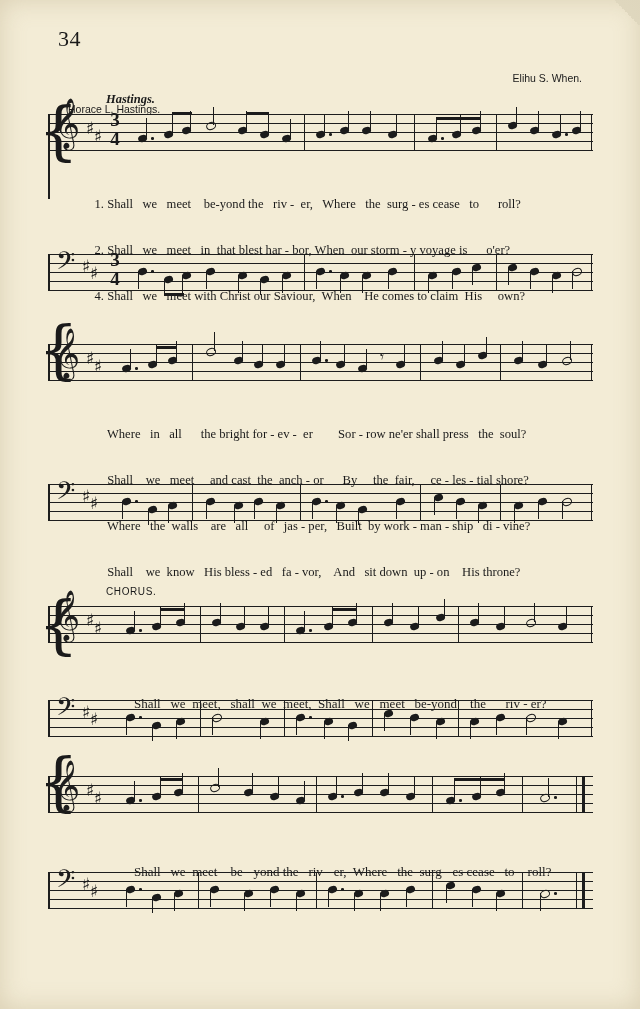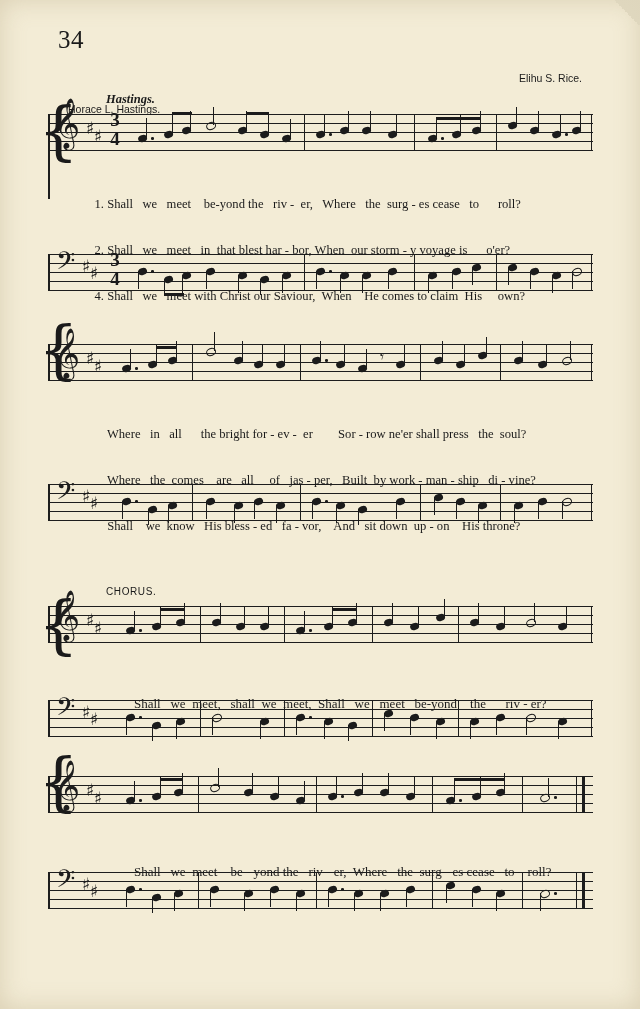--- a/index.html
+++ b/index.html
@@ -42,21 +42,21 @@
     position: absolute;
     top: 26px;
     left: 0;
     right: 0;
     height: 34px;
   }
   .hymn-number {
     position: absolute;
     left: 58px;
     top: 0;
-    font-size: 25px;
+    font-size: 22px;
     letter-spacing: 0.5px;
   }
   .hymn-title {
     position: absolute;
     left: 0;
     right: 0;
     top: -1px;
     text-align: center;
     font-family: "Liberation Sans", sans-serif;
     font-weight: bold;
@@ -229,21 +229,21 @@
 
 <div class="page">
   <div class="corner-fold"></div>
 
   <div class="header">
     <div class="hymn-number">34</div>
   </div>
 
   <div class="credits">
     <div class="credit-left">Horace L. Hastings.</div>
-    <div class="credit-right">Elihu S. Rice.</div>
+    <div class="credit-right">Elihu S. When.</div>
   </div>
 
   <div class="system" style="top:96px;">
     <div class="tempo" style="left:58px; top:-4px;">Hastings.</div>
 
     <div class="staff" style="position:absolute; top:12px; left:0; right:0;">
       <div class="line l1"></div>
         <div class="line l2"></div>
         <div class="line l3"></div>
         <div class="line l4"></div>
@@ -426,21 +426,22 @@
         <div class="stem" style="left:474px; top:3px; height:19px;"></div>
       <div class="note" style="left:490px; top:23px;"></div>
         <div class="stem" style="left:498px; top:7px; height:19px;"></div>
       <div class="note hollow" style="left:514px; top:19px;"></div>
         <div class="stem" style="left:522px; top:3px; height:19px;"></div>
       <div class="barline" style="left:543px;"></div>
     </div>
 
     <div class="lyrics" style="left:42px; top:58px;">
       <div class="lyric-line"><span class="verse-num"></span> <span>Where   in   all      the bright for - ev -  er        Sor - row ne'er shall press   the  soul?</span></div>
-      <div class="lyric-line"><span class="verse-num"></span> <span>Where   the  comes    are   all     of   jas - per,   Built  by work - man - ship   di - vine?</span></div>
+      <div class="lyric-line"><span class="verse-num"></span> <span>Shall    we   meet     and cast  the  anch - or      By     the  fair,     ce - les - tial shore?</span></div>
+      <div class="lyric-line"><span class="verse-num"></span> <span>Where   the  walls    are   all     of   jas - per,   Built  by work - man - ship   di - vine?</span></div>
       <div class="lyric-line"><span class="verse-num"></span> <span>Shall    we  know   His bless - ed   fa - vor,    And   sit down  up - on    His throne?</span></div>
     </div>
 
     <div class="staff" style="position:absolute; top:140px; left:0; right:0;">
       <div class="line l1"></div>
         <div class="line l2"></div>
         <div class="line l3"></div>
         <div class="line l4"></div>
         <div class="line l5"></div>
       <div class="sysbar" style="top:6px; height:37px;"></div>

